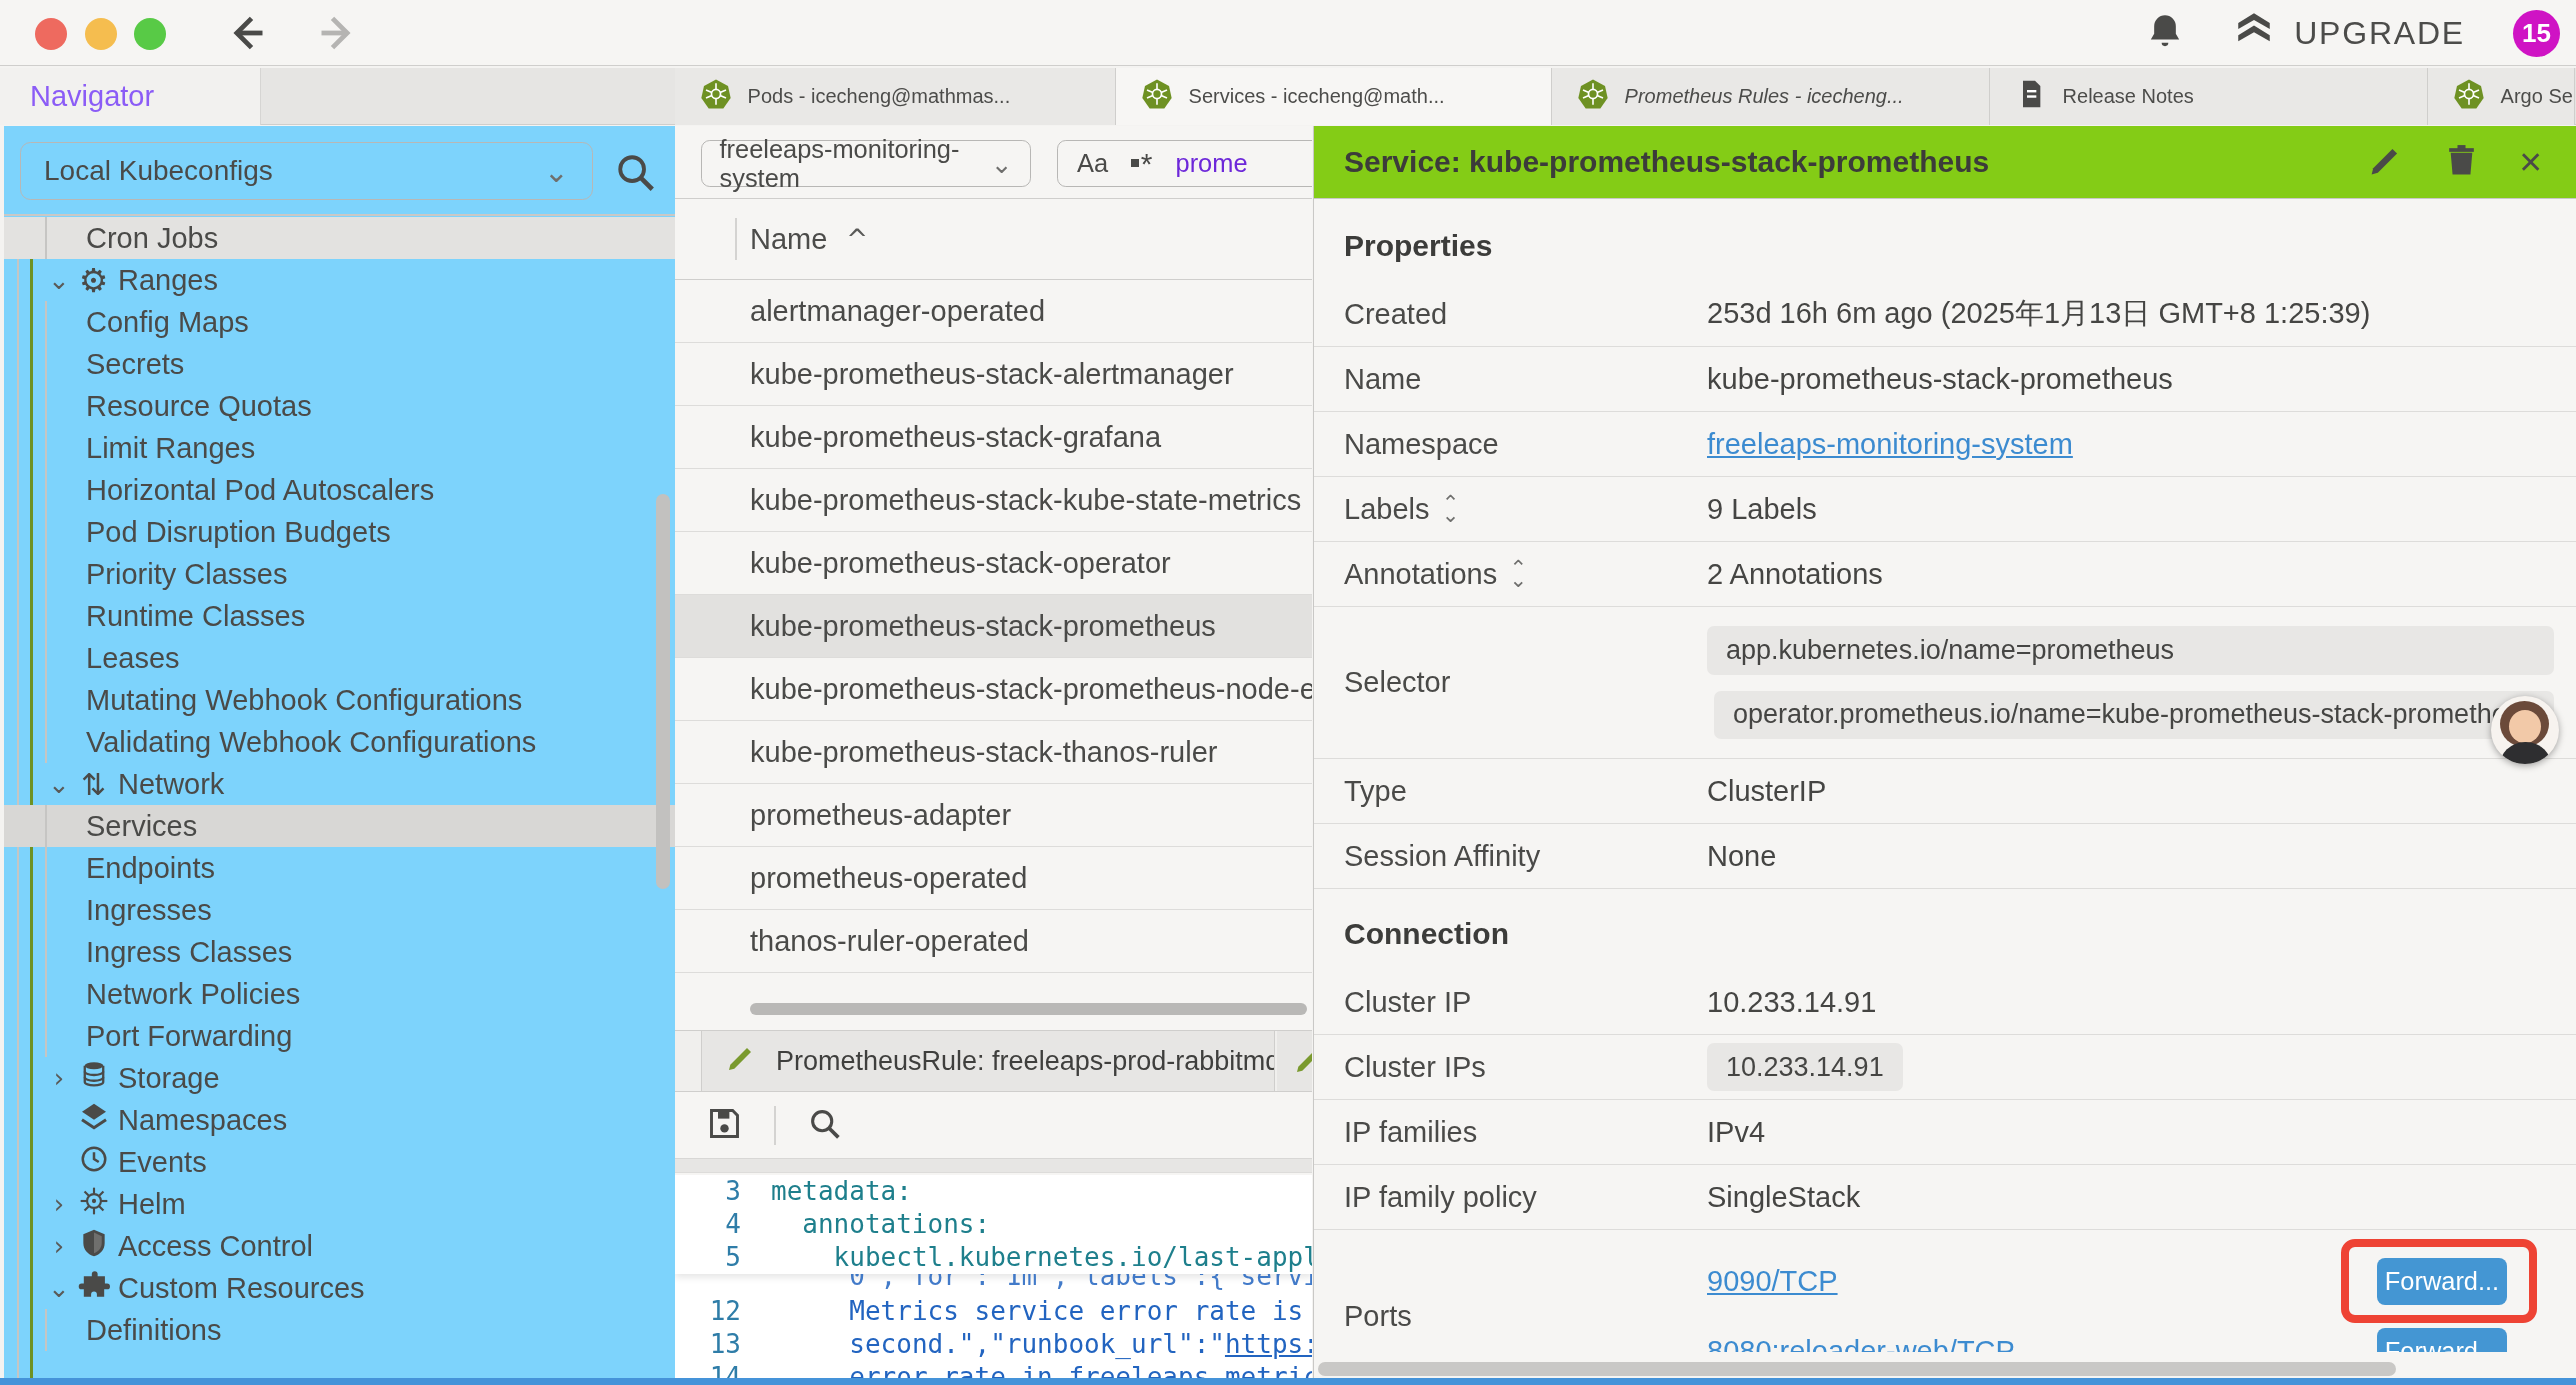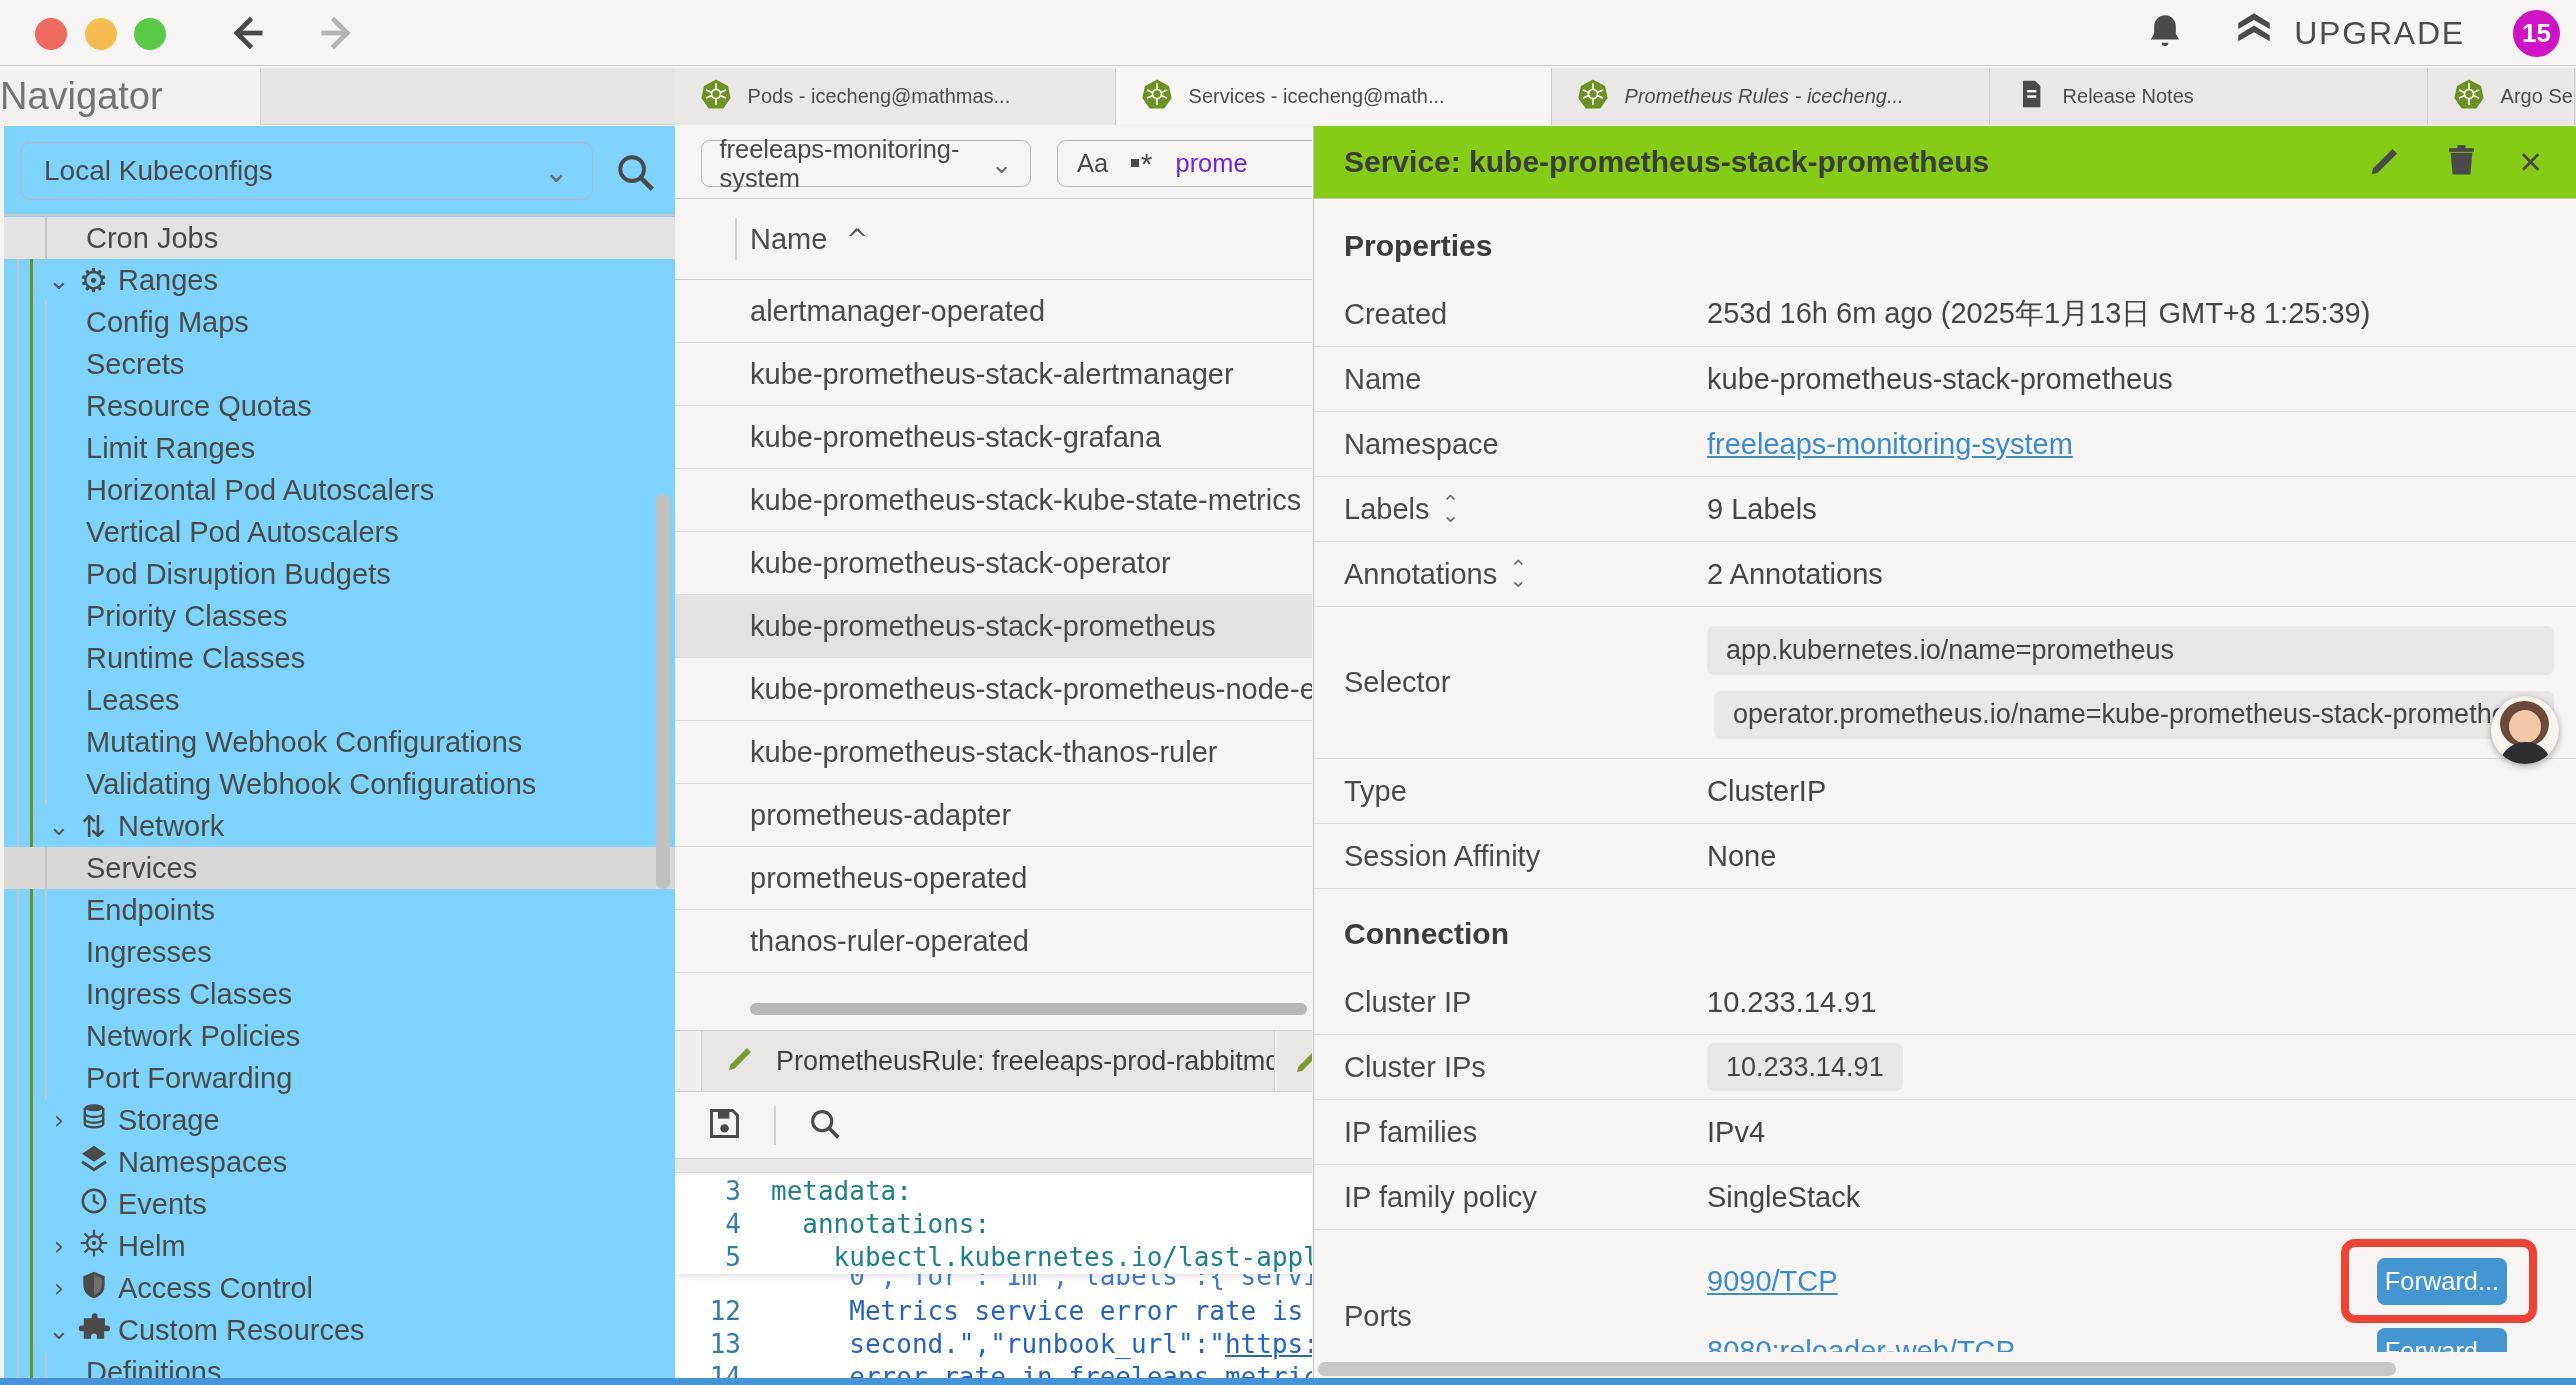--- a/index.html
+++ b/index.html
@@ -12,21 +12,21 @@
   .lights{position:absolute;left:35px;top:17.5px;display:flex;gap:17.5px;}
   .light{width:32px;height:32px;border-radius:50%;}
   .nav-arrows{position:absolute;left:224px;top:10.5px;display:flex;gap:48px;}
   .nav-arrows svg{width:44px;height:44px;}
   .topbar-right{position:absolute;right:16px;top:0;height:66px;display:flex;align-items:center;gap:48px;}
   .upgrade{display:flex;align-items:center;gap:19px;font-size:32px;letter-spacing:1.8px;color:#4c4c4a;}
   .badge{width:47px;height:47px;border-radius:50%;color:#fff;font-size:26px;font-weight:bold;display:flex;align-items:center;justify-content:center;}
 
   
   .tabrow{position:absolute;left:0;top:68px;width:2576px;height:57px;background:#e6e5e3;border-bottom:1.8px solid #cfcecc;}
-  .navigator-tab{position:absolute;left:0;top:0;width:261px;height:57px;background:#f2f1ef;display:flex;align-items:center;font-size:38px;color:#737373;border-right:1.8px solid #d6d5d3;}
+  .navigator-tab{position:absolute;left:0;top:0;width:261px;height:57px;background:#f2f1ef;display:flex;align-items:center;padding-left:30px;font-size:29px;color:#8b5cf6;border-right:1.8px solid #d6d5d3;}
   .k8s-tabs{position:absolute;left:675px;top:0;right:0;height:57px;display:flex;}
   .ktab{height:57px;display:flex;align-items:center;gap:16px;padding:0 24.6px;font-size:20px;color:#4c4c4a;background:#e9e8e6;border-right:1.8px solid #cfcecc;white-space:nowrap;overflow:hidden;}
   .ktab.active{background:#f7f6f4;}
   .ktab.italic .ktab-label{font-style:italic;}
 
   
   .content{position:absolute;left:0;top:126px;width:2576px;bottom:7px;}
   .sidebar{position:absolute;left:4px;top:0;width:675px;height:100%;background:#7dd3fc;border-right:1.8px solid #c9c8c6;overflow:hidden;}
   .middle{position:absolute;left:675px;top:0;width:637px;height:100%;background:#f6f5f3;overflow:hidden;}
   .detail{position:absolute;left:1313px;top:0;width:1263px;height:100%;background:#f6f5f3;border-left:1.8px solid #c9c8c6;overflow:hidden;}
@@ -271,23 +271,20 @@
           <div class="trow child">
             <span class="tlabel">Resource Quotas</span>
           </div>
           <div class="trow child">
             <span class="tlabel">Limit Ranges</span>
           </div>
           <div class="trow child">
             <span class="tlabel">Horizontal Pod Autoscalers</span>
           </div>
           <div class="trow child">
-            <span class="tlabel">Vertical Pod Autoscalers</span>
-          </div>
-          <div class="trow child">
             <span class="tlabel">Pod Disruption Budgets</span>
           </div>
           <div class="trow child">
             <span class="tlabel">Priority Classes</span>
           </div>
           <div class="trow child">
             <span class="tlabel">Runtime Classes</span>
           </div>
           <div class="trow child">
             <span class="tlabel">Leases</span>

